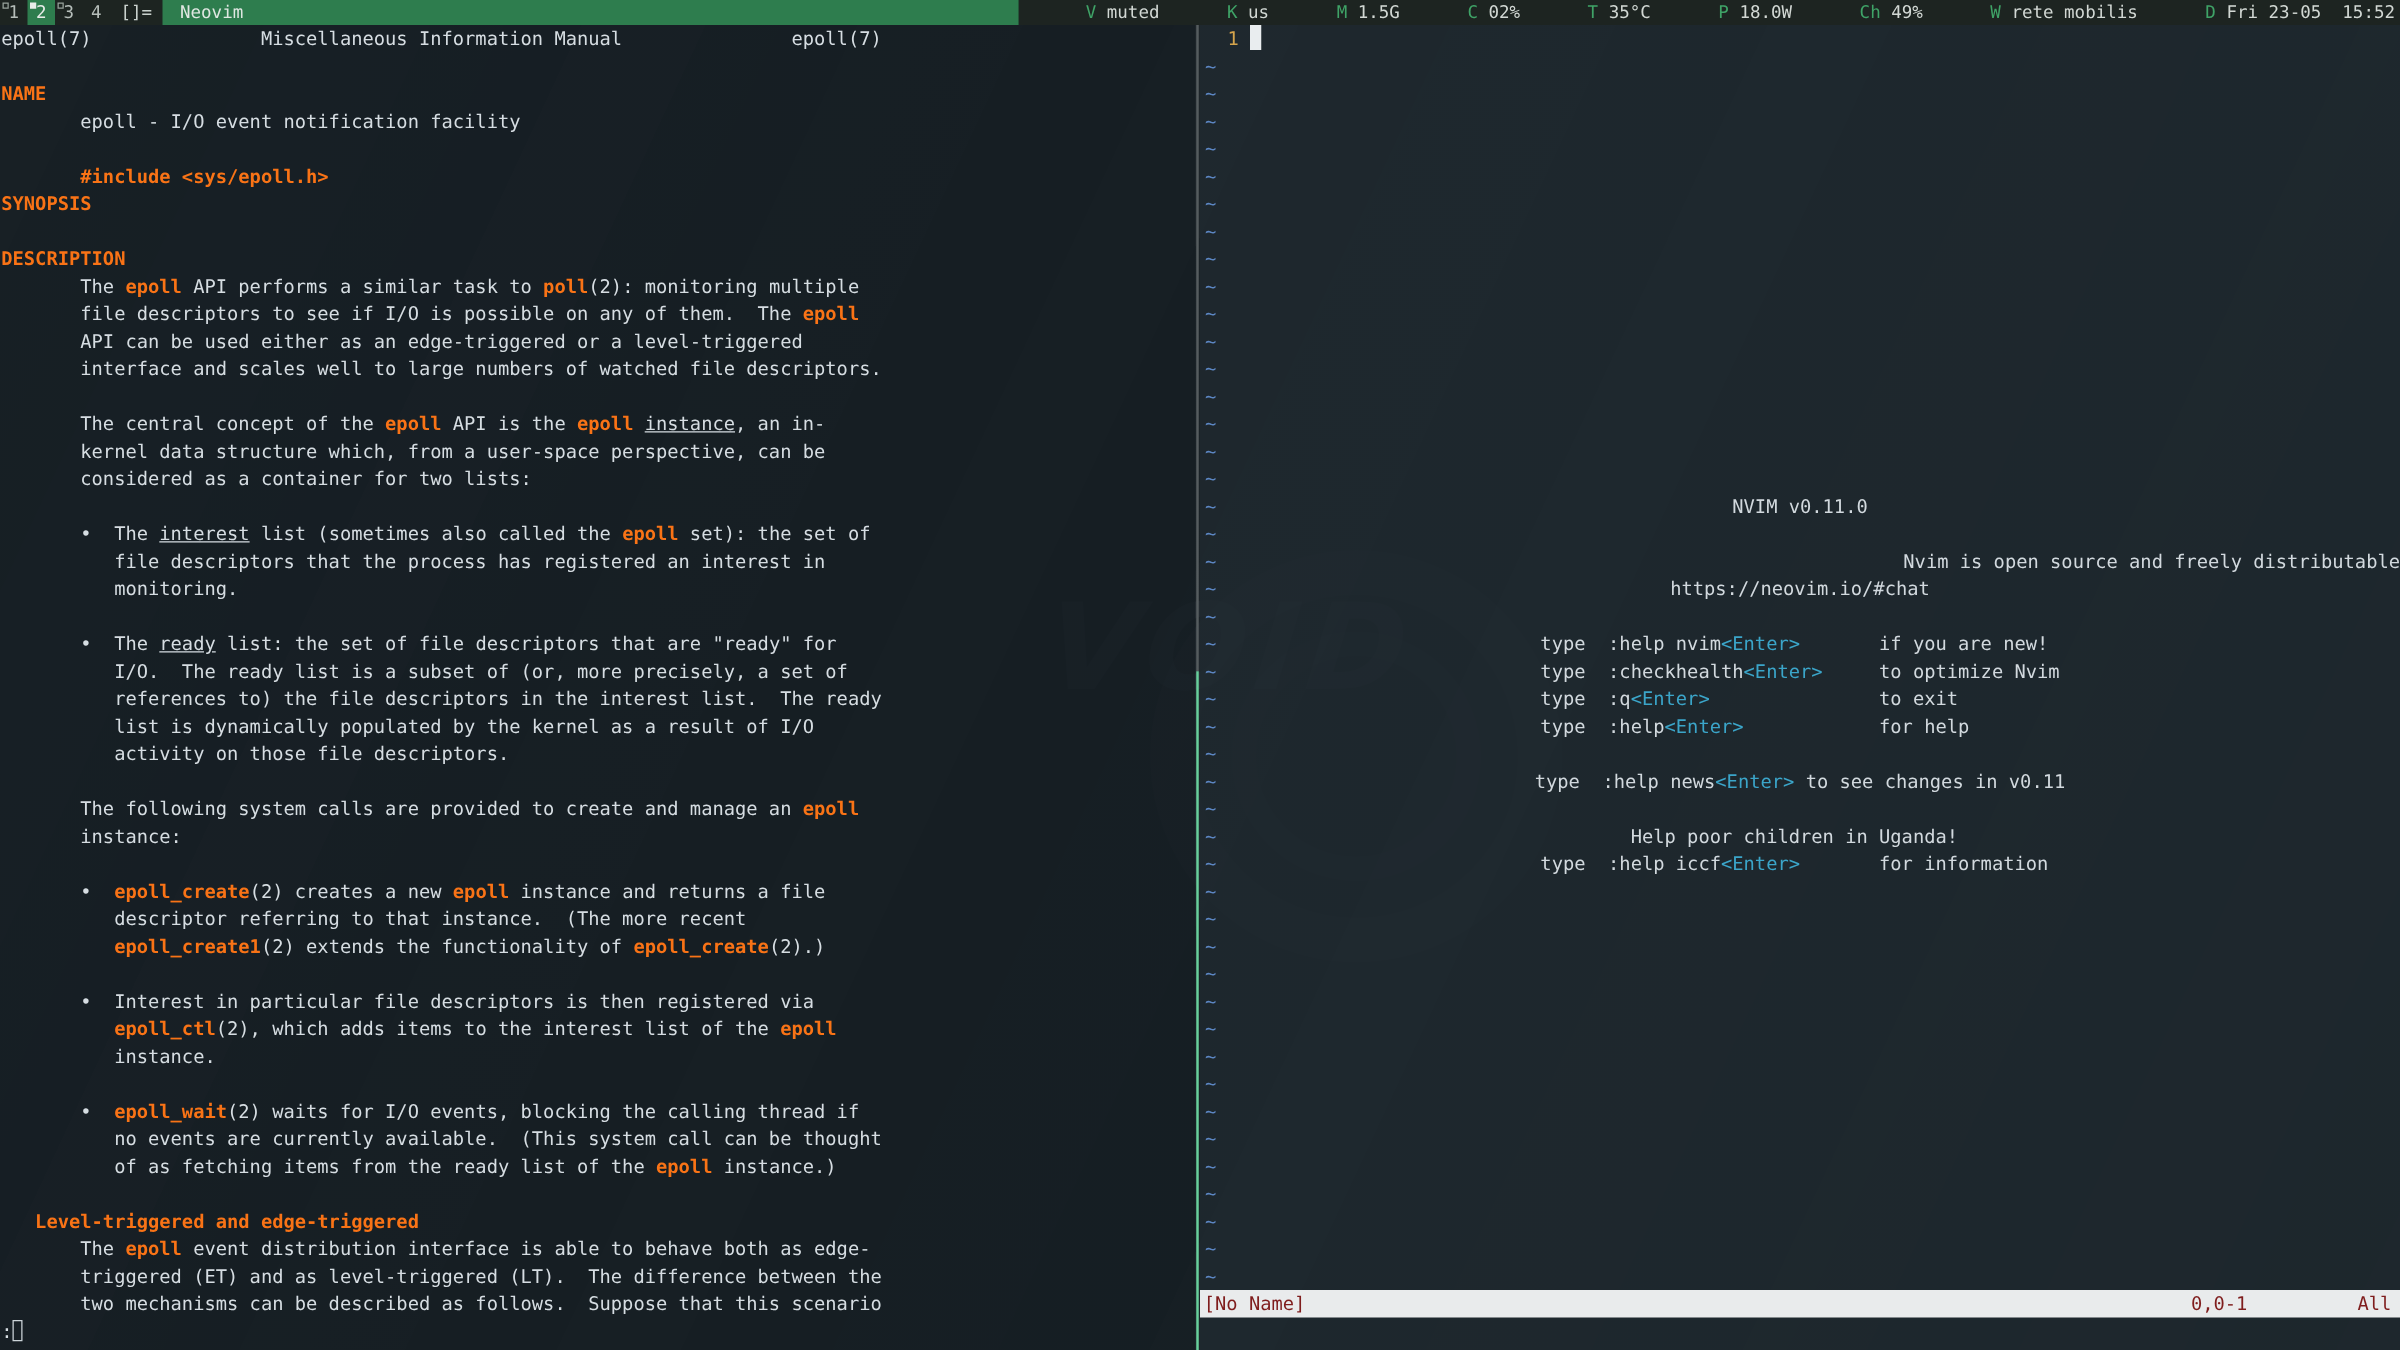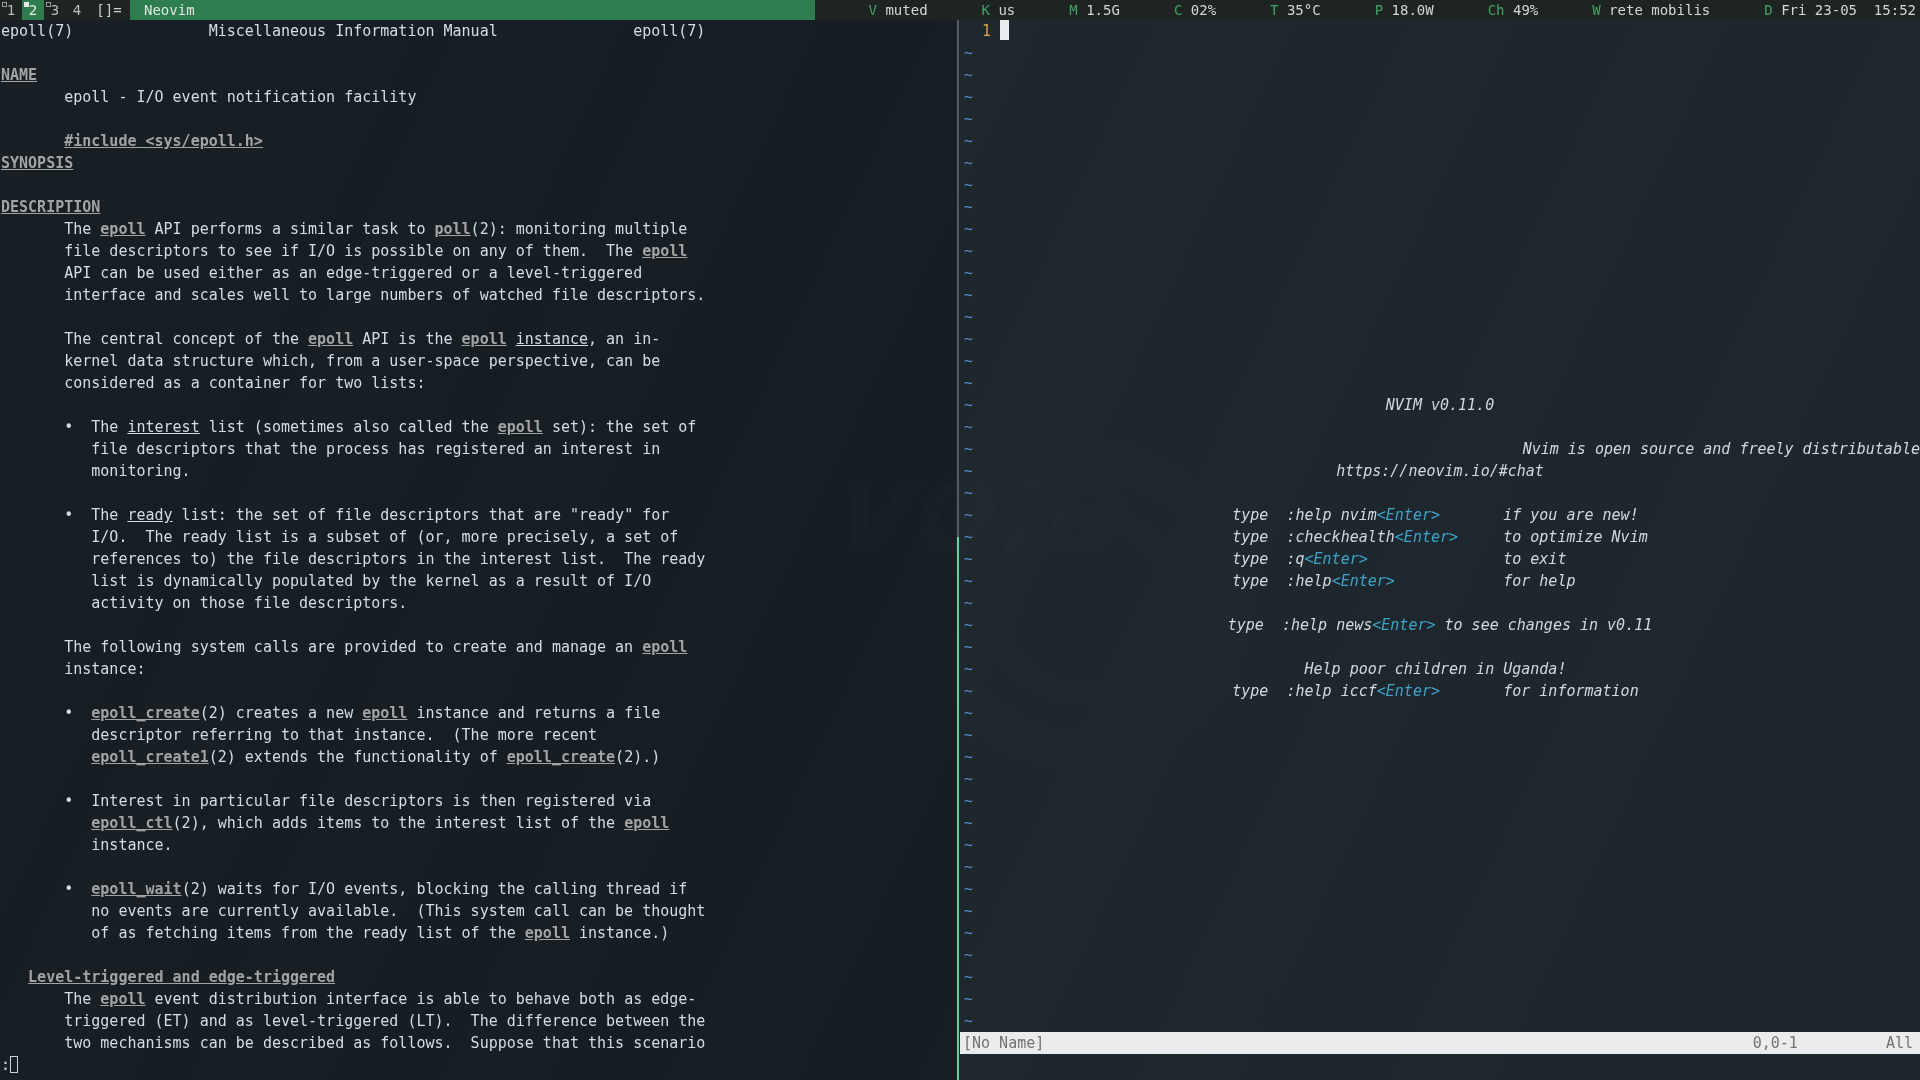--- a/index.html
+++ b/index.html
@@ -37,43 +37,43 @@
   .wtitle { flex:1; background:#2e7d4e; color:#e0e7e2; padding-left:14px; white-space:pre; }
   .statusbar { display:flex; align-items:center; background:#1d2421; padding-right:4px; white-space:pre; }
   .mod { margin-left:54px; }
   .mod .k { color:#3fa367; }
   .mod .v { color:#d2d8d4; }
 
   
   .term-left { position:absolute; left:0; top:20px; width:956px; height:1060px;
     background:rgba(21,29,35,0.72); color:#d6dde2; font-size:15px; }
   .tline { height:22px; line-height:22px; white-space:pre; padding-left:1px; }
-  .tline .b { font-weight:bold; color:#a3a3a3;text-decoration:underline; }
+  .tline .b { font-weight:bold; color:#f97316; }
   .tline .u { text-decoration:underline; }
   .hcursor { display:inline-block; width:8px; height:17px; border:1px solid #ccd4d9;
     vertical-align:-3px; }
 
   
   .vsep-gray  { position:absolute; left:957px; top:20px;  width:2px; height:517px; background:#555c5f; }
   .vsep-green { position:absolute; left:957px; top:537px; width:2px; height:543px; background:#68cf9c; }
 
   
   .nvim { position:absolute; left:960px; top:20px; width:960px; height:1060px;
     background:rgba(31,41,48,0.80); color:#d2d9de; font-size:15px; }
   .nrow { position:absolute; left:0; width:100%; height:22px; line-height:22px;
     white-space:pre; padding-left:4px; }
   .nrow.tilde { color:#5c86c2; }
   .srow { position:absolute; left:0; width:100%; height:22px; line-height:22px;
     text-align:center; }
-  .srow > span { white-space:pre; color:#d2d9de;font-style:italic; }
+  .srow > span { white-space:pre; color:#d2d9de; }
   .srow .enter { color:#3ba5c9; }
   .lnum { color:#d5a44c; }
   .ncursor { display:inline-block; width:9px; height:20px; background:#e9edef; vertical-align:-4px; }
   .nstatus { position:absolute; left:0; top:1012px; width:100%; height:22px; line-height:22px;
-    background:#e9ebec; color:#737373; display:flex; white-space:pre; padding:0 7px 0 3px; }
+    background:#e9ebec; color:#7f1d1d; display:flex; white-space:pre; padding:0 7px 0 3px; }
   .nstatus .pos { margin-left:auto; }
   .nstatus .scroll { margin-left:88px; }
   .ncmdline { position:absolute; left:0; top:1034px; width:100%; height:26px; }
 </style>
 </head>
 <body>
 
 <div class="wallpaper">
   <div class="void-ring"></div>
   <div class="void-ring-inner"></div>

